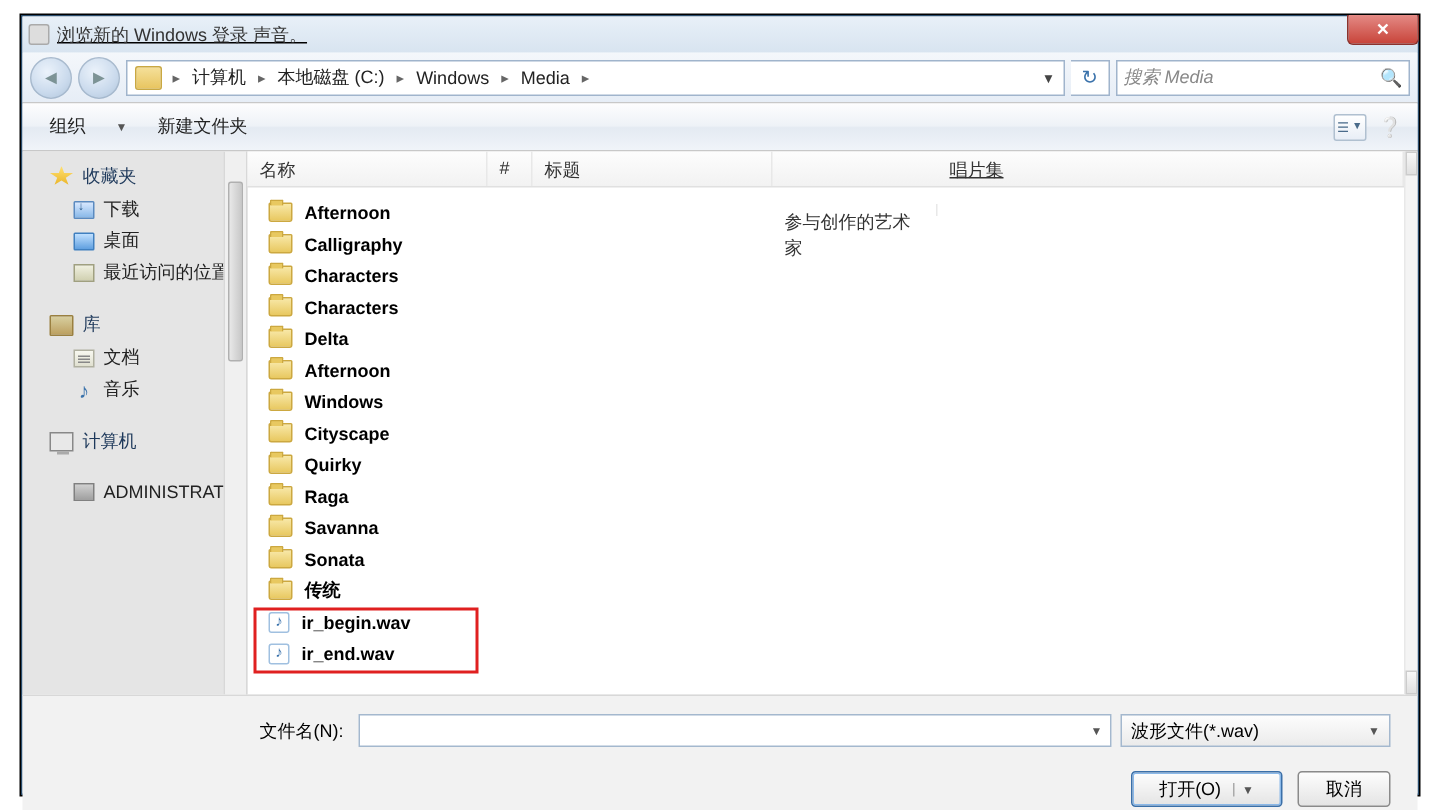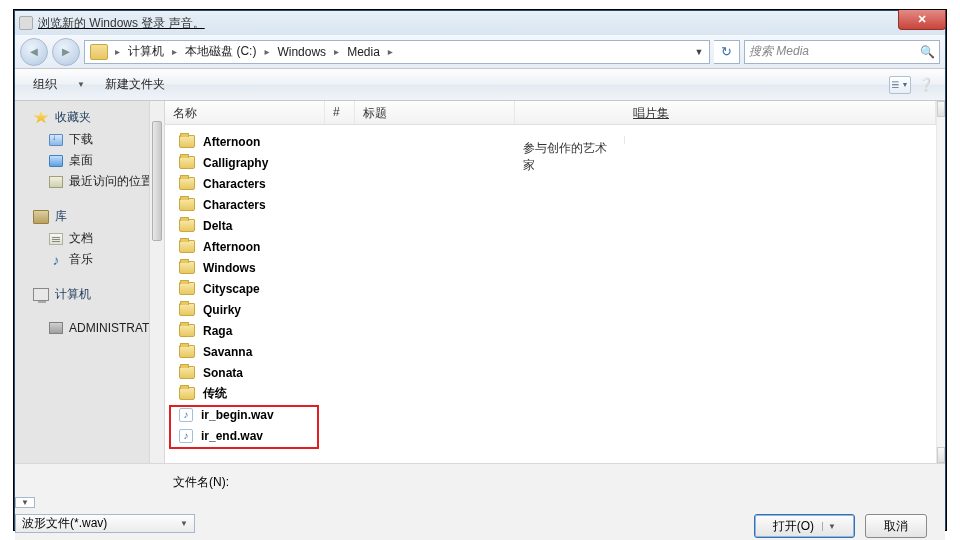--- a/index.html
+++ b/index.html
@@ -64,21 +64,21 @@
 .col.title { width: 160px; }
 .col.artist { width: 110px; margin-top: 35px; }
 .col.album { flex: 1; text-decoration: underline; }
 .filelist { flex: 1; padding: 6px 6px; font-size: 12px; overflow: hidden; }
 .frow { display: flex; align-items: center; height: 21px; padding-left: 8px; gap: 8px; font-weight: bold; }
 .foldico { width: 16px; height: 13px; background: linear-gradient(#f8e8a8,#e8c860); border: 1px solid #cca840; border-radius: 1px 1px 2px 2px; position: relative; flex-shrink: 0; }
 .foldico::before { content: ""; position: absolute; top: -3px; left: 0; width: 7px; height: 3px; background: #e8c860; border: 1px solid #cca840; border-bottom: none; border-radius: 1px 1px 0 0; }
 .wavico { width: 14px; height: 14px; border: 1px solid #a0c0e0; background: #fff; border-radius: 2px; display: flex; align-items: center; justify-content: center; color: #3a72ab; font-size: 10px; flex-shrink: 0; }
 .redbox { position: absolute; border: 2px solid #e02020; }
 .bottom { height: 85px; border-top: 1px solid #d8d8d8; background: #f2f2f2; padding: 10px 18px 10px 0; }
-.fnrow { display: flex; align-items: flex-start; height: 26px; gap: 6px; flex-direction: column; }
+.fnrow { display: flex; align-items: center; height: 26px; gap: 6px; }
 .fnlabel { width: 218px; text-align: right; font-size: 12px; padding-right: 4px; }
 .fninput { flex: 1; height: 22px; border: 1px solid #a4b8ce; background: #fff; display: flex; align-items: center; }
 .fninput .dd { margin-left: auto; font-size: 8px; color: #555; padding: 0 5px; }
 .filtersel { width: 180px; height: 22px; border: 1px solid #a4b8ce; background: linear-gradient(#fdfdfd,#ebebeb); display: flex; align-items: center; padding: 0 6px; font-size: 12px; }
 .filtersel .dd { margin-left: auto; font-size: 8px; color: #555; }
 .btnrow { display: flex; justify-content: flex-end; gap: 10px; margin-top: 14px; }
 .btn { height: 24px; border: 1px solid #8a8a8a; background: linear-gradient(#fdfdfd,#e4e4e4); font-size: 12px; padding: 0 18px; display: flex; align-items: center; border-radius: 3px; }
 .btn.primary { border: 1px solid #3a6fa8; box-shadow: 0 0 0 1px #8ab8e8 inset; }
 .btn .split { border-left: 1px solid #aaa; margin-left: 8px; padding-left: 5px; font-size: 8px; color: #555; }
 .fc { flex:1; display:flex; flex-direction:column; }

